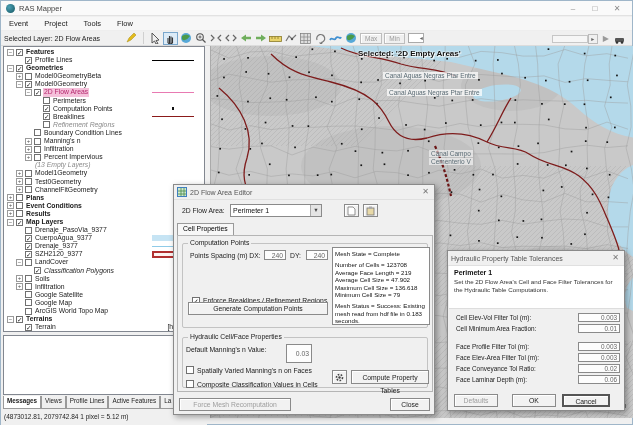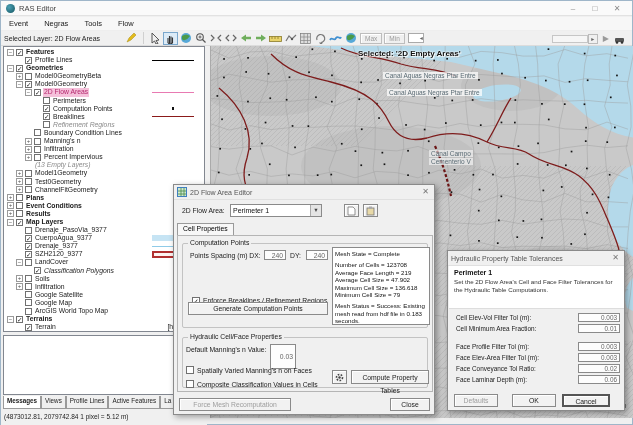--- a/index.html
+++ b/index.html
@@ -109,31 +109,31 @@
   .icon-btn { border:1px solid #8a8a8a; background:#f2f2f2; box-shadow:inset 1px 1px 0 #fff;
     display:inline-flex; align-items:center; justify-content:center; }
 </style>
 </head>
 <body>
 
 <div id="win">
 
   <div id="titlebar">
     <span id="title-icon"></span>
-    <span id="title-text">RAS Editor</span>
+    <span id="title-text">RAS Mapper</span>
     <span id="win-controls">
       <span>–</span>
       <span>□</span>
       <span>✕</span>
     </span>
   </div>
 
   <div id="menubar">
       <span class="menu-item">Event</span>
-      <span class="menu-item">Negras</span>
+      <span class="menu-item">Project</span>
       <span class="menu-item">Tools</span>
       <span class="menu-item">Flow</span>
     </div>
 
   <div id="layer-toolbar">
     <span id="selected-layer">Selected Layer: 2D Flow Areas</span>
     <span class="tool">
       <svg width="12" height="12">
           <polygon points="2,10 4,6 9,1 11,3 6,8 2,10" fill="#e3bb1c" stroke="#a58a12" stroke-width="0.5"></polygon>
         </svg>
@@ -1035,21 +1035,21 @@
         <div>Maximum Cell Size = 136.618</div>
         <div>Minimum Cell Size = 79</div>
         <div style="height: 4px;"></div>
         <div>Mesh Status = Success: Existing mesh read from hdf file in 0.183 seconds.</div>
       </div>
 
     <div class="group" style="left:8px;top:152px;width:246px;height:51px;">
       <span class="legend">Hydraulic Cell/Face Properties</span>
     </div>
     <span class="flabel" style="position:absolute;left:12px;top:161px;">Default Manning's n Value:</span>
-    <input class="tinput" style="position: absolute; left: 96px; top: 159px; width: 26px; height: 25px;" value="0.03">
+    <input class="tinput" style="position: absolute; left: 112px; top: 159px; width: 26px; height: 19px;" value="0.03">
     <span style="position:absolute;left:12px;top:174px;">
       <span class="dcb"></span><span class="flabel">Spatially Varied Manning's n on Faces</span>
     </span>
     <span style="position:absolute;left:12px;top:188px;">
       <span class="dcb"></span><span class="flabel">Composite Classification Values in Cells</span>
     </span>
     <span class="icon-btn" style="position:absolute;left:158px;top:185px;width:15px;height:14px;">
       <svg width="11" height="11">
           <circle cx="5.5" cy="5.5" r="3" fill="none" stroke="#444" stroke-width="1.6" stroke-dasharray="1.6,1.4"></circle>
           <circle cx="5.5" cy="5.5" r="1.2" fill="#444"></circle>

